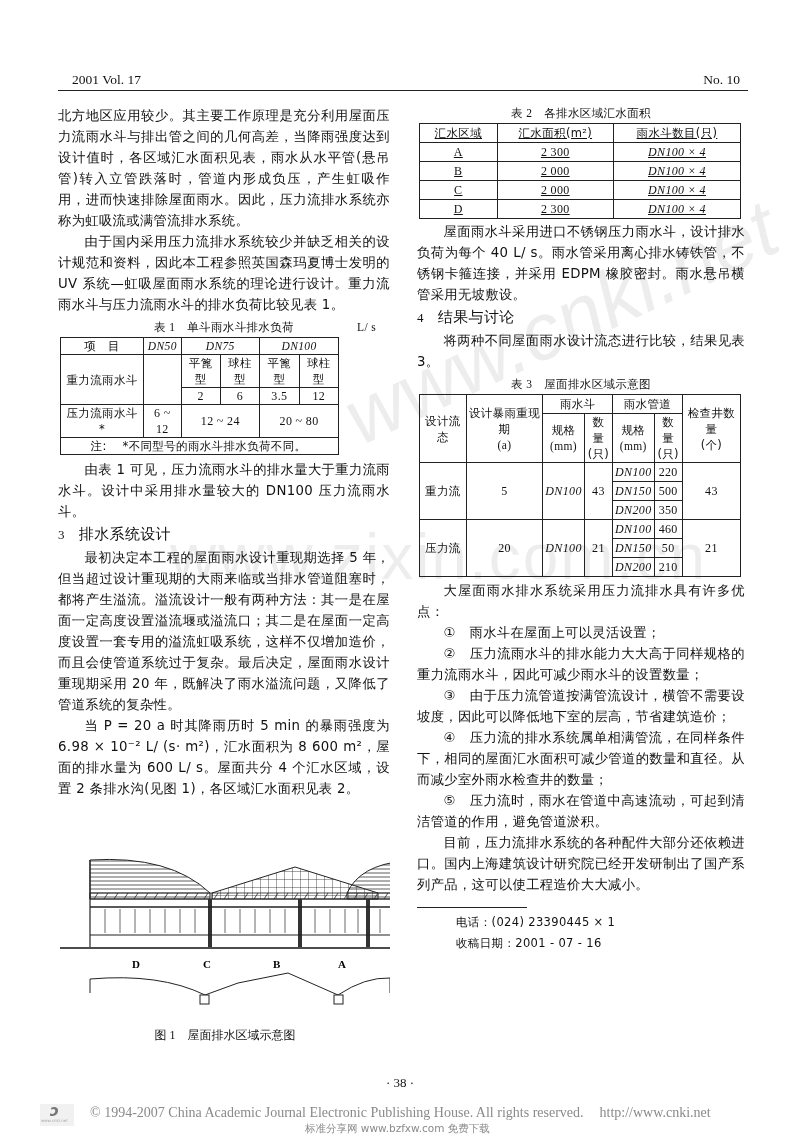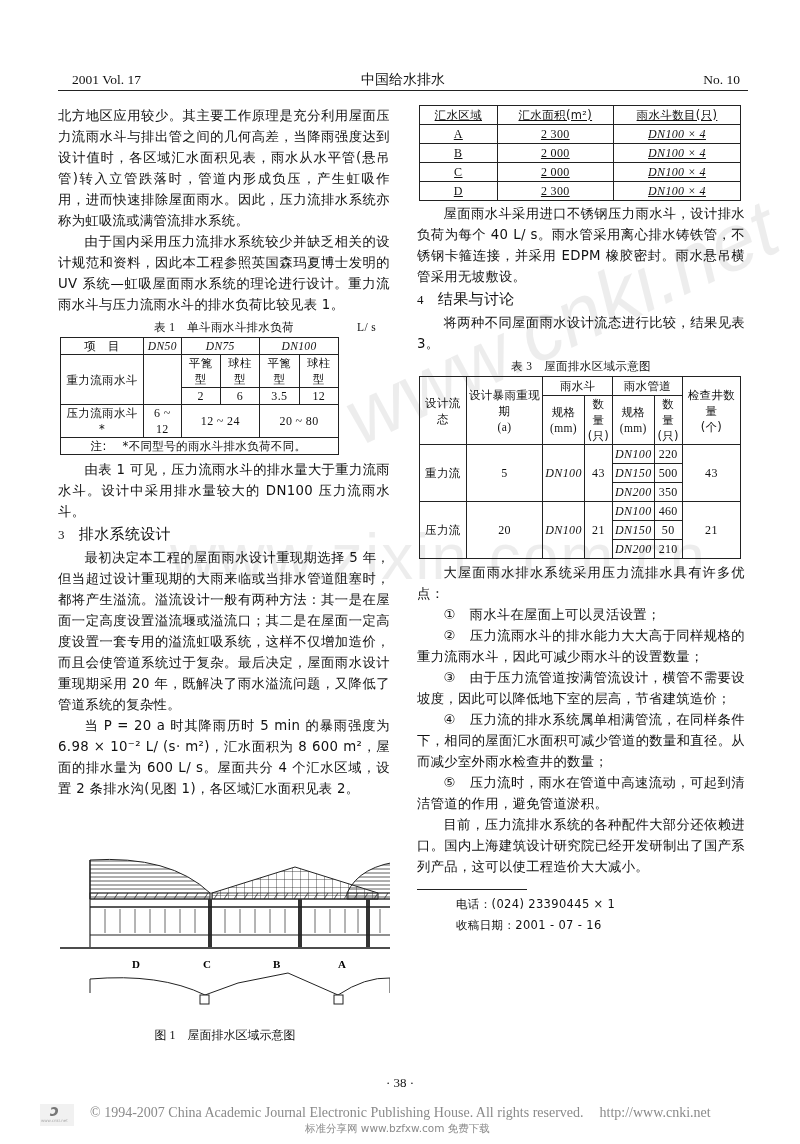--- a/index.html
+++ b/index.html
@@ -58,21 +58,20 @@
   .wm2 { left: 330px; top: 380px; font-size: 80px; transform: rotate(-25deg); transform-origin: left top; font-style: italic; }
 </style>
 </head>
 <body>
 
 <div class="wm wm2">www.cnki.net</div>
 <div class="wm wm1">www.zixin.com.cn</div>
 
 <div class="header">
   <span class="left">2001 Vol. 17</span>
-  <span class="center">中国给水排水</span>
   <span class="right">No. 10</span>
 </div>
 
 <div class="col col-left">
   <p>北方地区应用较少。其主要工作原理是充分利用屋面压力流雨水斗与排出管之间的几何高差，当降雨强度达到设计值时，各区域汇水面积见表，雨水从水平管(悬吊管)转入立管跌落时，管道内形成负压，产生虹吸作用，进而快速排除屋面雨水。因此，压力流排水系统亦称为虹吸流或满管流排水系统。</p>
   <p class="ind">由于国内采用压力流排水系统较少并缺乏相关的设计规范和资料，因此本工程参照英国森玛夏博士发明的 UV 系统—虹吸屋面雨水系统的理论进行设计。重力流雨水斗与压力流雨水斗的排水负荷比较见表 1。</p>
 
   <div class="cap">
     <span class="lbl serif">表 1</span><span>单斗雨水斗排水负荷</span>
     <span class="unit">L/ s</span>
@@ -161,20 +160,23 @@
     <path d="M30 138 L30 124 Q100 118 145 140 L178 128 L228 118 L278 140 Q305 122 330 123 L330 138" fill="none" stroke="#222" stroke-width="1"></path>
     <rect x="140" y="140" width="9" height="9" fill="#fff" stroke="#222" stroke-width="1"></rect>
     <rect x="274" y="140" width="9" height="9" fill="#fff" stroke="#222" stroke-width="1"></rect>
   </svg>
   <div class="figcap">
     <span class="lbl serif">图 1</span><span>屋面排水区域示意图</span>
   </div>
 </div>
 
 <div class="col col-right">
+  <div class="cap" style="margin-top:0;">
+    <span class="lbl serif">表 2</span><span>各排水区域汇水面积</span>
+  </div>
   <table class="t2 outer">
     <tbody>
         <tr>
       <td>汇水区域</td>
       <td>汇水面积(m²)</td>
       <td>雨水斗数目(只)</td>
     </tr>
     <tr>
       <td class="num-cell">A</td>
       <td class="num-cell">2 300</td>

